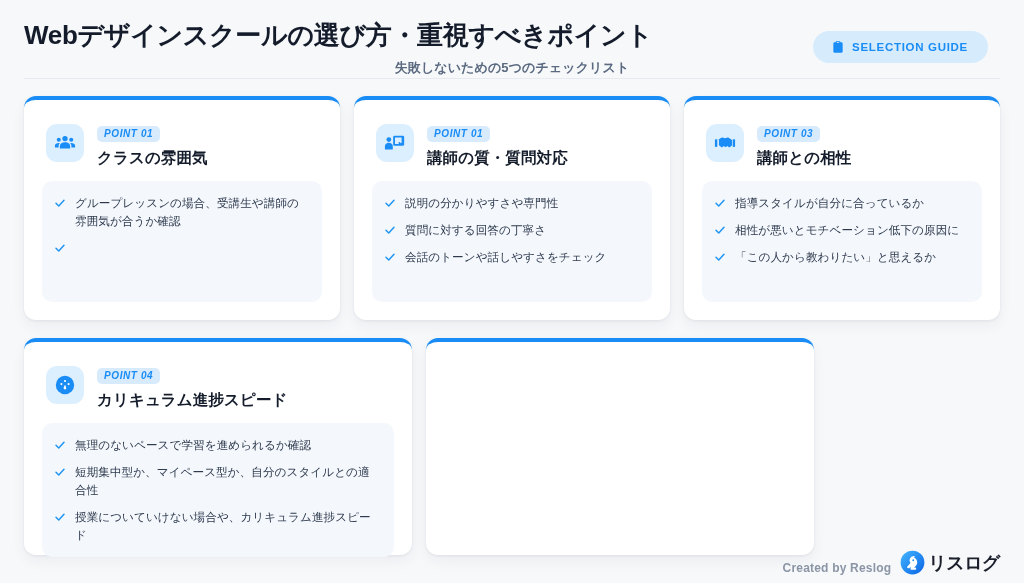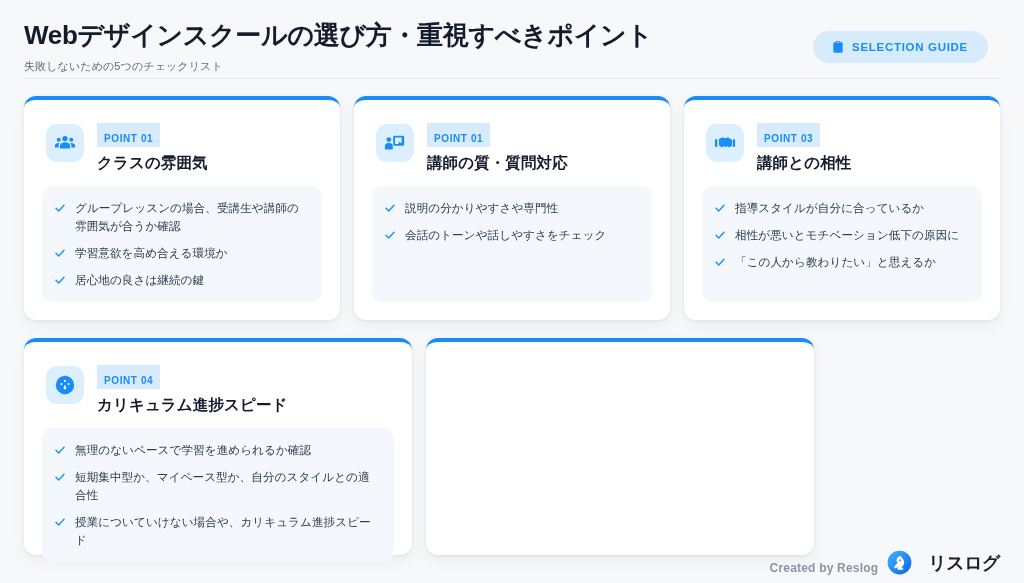--- a/index.html
+++ b/index.html
@@ -35,24 +35,25 @@
     font-size: 26px;
     font-weight: 700;
     letter-spacing: -0.3px;
     color: #141c2b;
     line-height: 1.2;
     padding-top: 4px;
   }
 
   .header-subtitle {
     margin-top: 8px;
-    font-size: 11px;
-    font-weight: 400;
+    font-size: 13px;
+    font-weight: 700;
     color: #5b6a80;
     letter-spacing: 0.1px;
+    text-align: center;
   }
 
   .guide-badge {
     position: absolute;
     right: 12px;
     top: 15px;
     display: inline-flex;
     align-items: center;
     gap: 7px;
     background: #d6ecfd;
@@ -118,22 +119,23 @@
 
   .card-headtext { padding-top: 1px; }
 
   .point-badge {
     display: inline-block;
     background: #d7ebfd;
     color: #1a8cf5;
     font-size: 10px;
     font-weight: 700;
     letter-spacing: 0.6px;
-    padding: 10px 7px 3px 7px;
-    border-radius: 0;
+    padding: 2px 7px 3px 7px;
+    border-radius: 5px;
+    font-style: italic;
   }
 
   .card-title {
     margin-top: 6px;
     font-size: 15.5px;
     font-weight: 700;
     color: #151d2c;
     letter-spacing: 0.1px;
     line-height: 1.25;
   }
@@ -182,21 +184,21 @@
   .footer-credit {
     font-size: 12px;
     font-weight: 700;
     color: #8a95a6;
     letter-spacing: 0.2px;
   }
 
   .brand {
     display: flex;
     align-items: center;
-    gap: 16px;
+    gap: 3px;
   }
 
   .brand-mark { display: block; width: 25px; height: 25px; }
 
   .brand-name {
     font-size: 18px;
     font-weight: 700;
     color: #1a1f2b;
     letter-spacing: -0.5px;
   }
@@ -250,29 +252,20 @@
               </svg>
             </span>
           <span class="check-text">グループレッスンの場合、受講生や講師の雰囲気が合うか確認</span>
         </div>
         <div class="check-item">
           <span class="check-mark">
               <svg class="bi" viewBox="0 0 24 24" fill="none" stroke="#2196f3" stroke-width="3" stroke-linecap="round" stroke-linejoin="round">
                 <path d="M4 12.5l5.5 5.5L20 6.5"></path>
               </svg>
             </span>
-          <span class="check-text">学習意欲を高め合える環境か</span>
-        </div>
-        <div class="check-item">
-          <span class="check-mark">
-              <svg class="bi" viewBox="0 0 24 24" fill="none" stroke="#2196f3" stroke-width="3" stroke-linecap="round" stroke-linejoin="round">
-                <path d="M4 12.5l5.5 5.5L20 6.5"></path>
-              </svg>
-            </span>
-          <span class="check-text">居心地の良さは継続の鍵</span>
         </div>
       </div>
     </div>
 
     <div class="card">
       <div class="card-head">
         <div class="card-icon">
           <span>
             <svg class="bi" viewBox="0 0 24 24" fill="#1a8cf5" aria-hidden="true">
               <path d="M11.5 4h9A1.5 1.5 0 0 1 22 5.5v8a1.5 1.5 0 0 1-1.5 1.5h-9A1.5 1.5 0 0 1 10 13.5v-8A1.5 1.5 0 0 1 11.5 4zm.5 2v7h4v-1.6a.6.6 0 0 1 1-.45l1.2 1.05a.6.6 0 0 0 1-.45V6h-7.2z"></path>
@@ -287,20 +280,28 @@
         </div>
       </div>
       <div class="checklist">
         <div class="check-item">
           <span class="check-mark">
               <svg class="bi" viewBox="0 0 24 24" fill="none" stroke="#2196f3" stroke-width="3" stroke-linecap="round" stroke-linejoin="round">
                 <path d="M4 12.5l5.5 5.5L20 6.5"></path>
               </svg>
             </span>
           <span class="check-text">説明の分かりやすさや専門性</span>
+        </div>
+        <div class="check-item">
+          <span class="check-mark">
+              <svg class="bi" viewBox="0 0 24 24" fill="none" stroke="#2196f3" stroke-width="3" stroke-linecap="round" stroke-linejoin="round">
+                <path d="M4 12.5l5.5 5.5L20 6.5"></path>
+              </svg>
+            </span>
+          <span class="check-text">質問に対する回答の丁寧さ</span>
         </div>
         <div class="check-item">
           <span class="check-mark">
               <svg class="bi" viewBox="0 0 24 24" fill="none" stroke="#2196f3" stroke-width="3" stroke-linecap="round" stroke-linejoin="round">
                 <path d="M4 12.5l5.5 5.5L20 6.5"></path>
               </svg>
             </span>
           <span class="check-text">会話のトーンや話しやすさをチェック</span>
         </div>
       </div>

